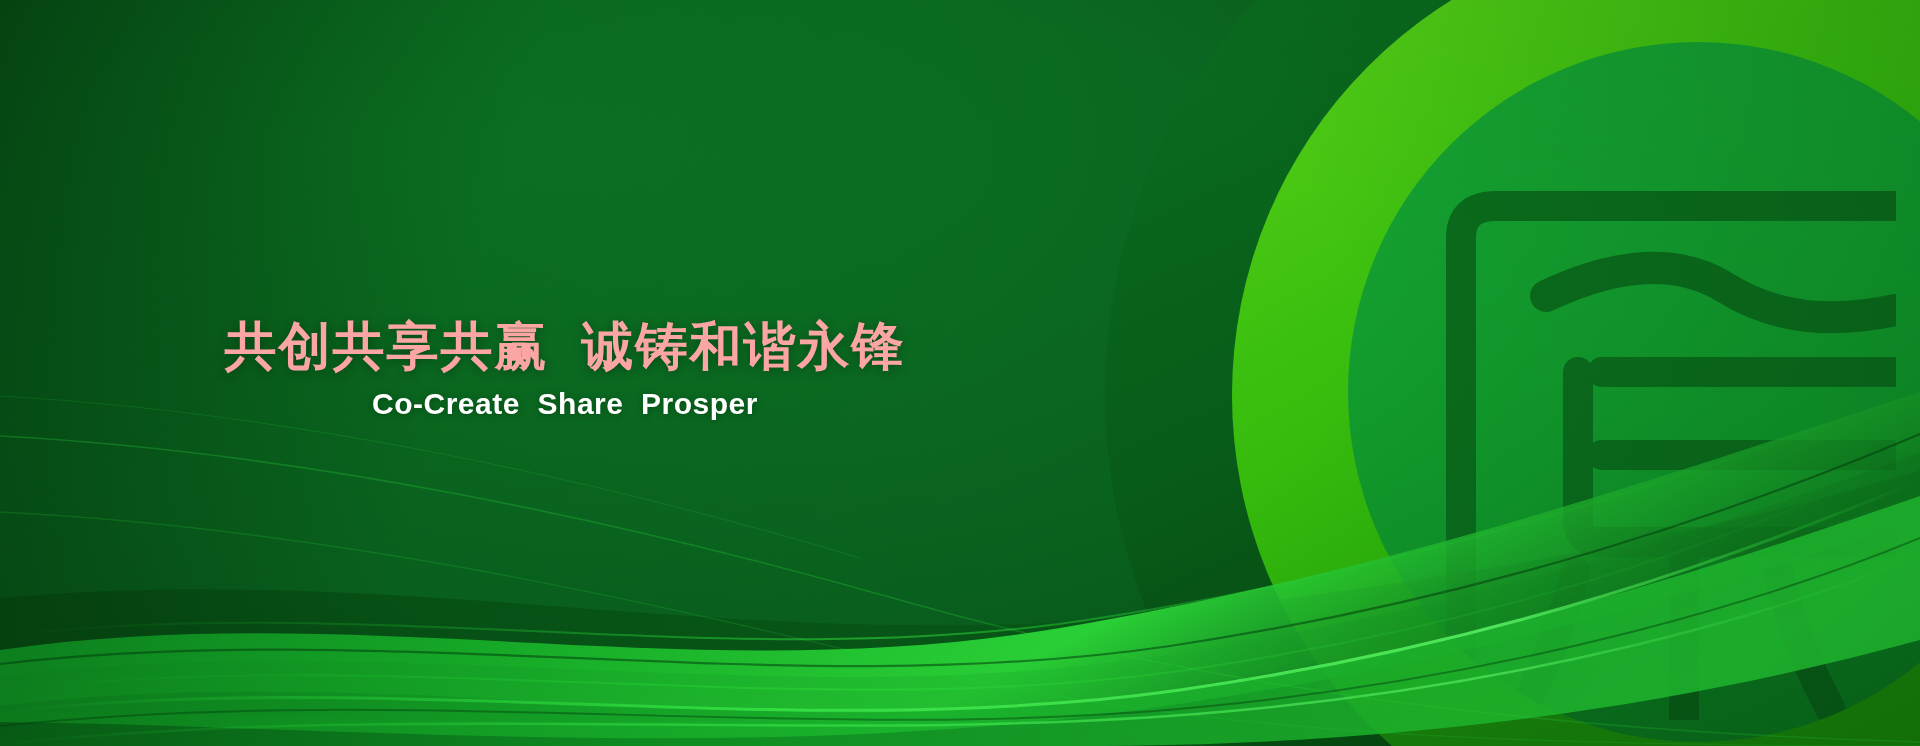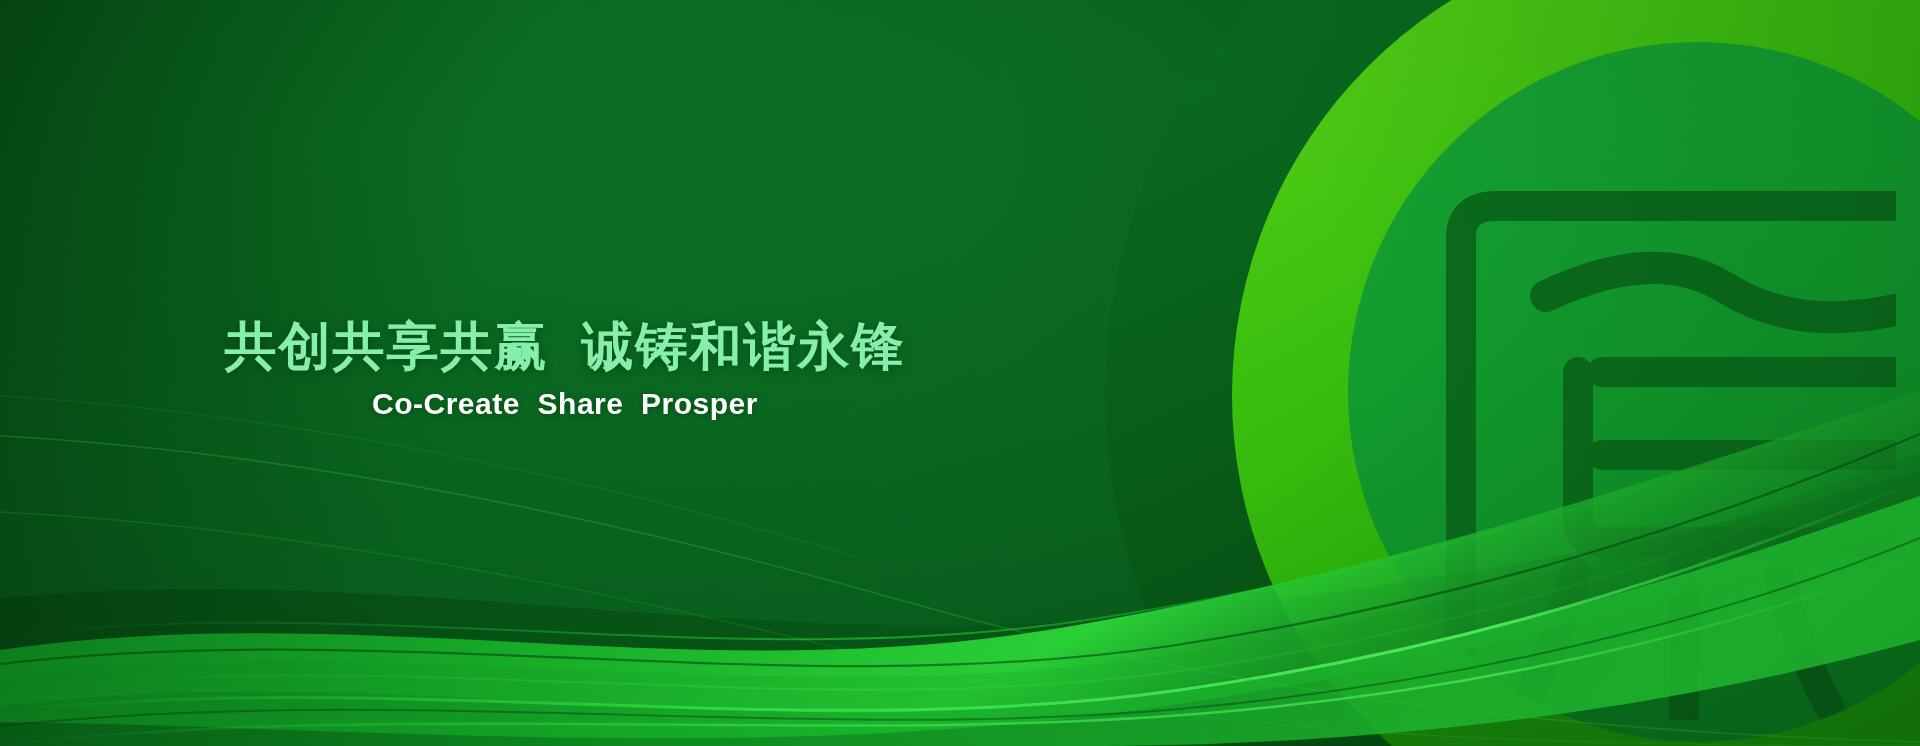--- a/index.html
+++ b/index.html
@@ -96,21 +96,21 @@
     top: 316px;
     width: 1130px;
     text-align: center;
     z-index: 30;
   }
   .title {
     margin: 0;
     font-size: 52px;
     font-weight: 700;
     line-height: 1.16;
-    color: #86efac;
+    color: #fca5a5;
     letter-spacing: 2px;
     white-space: pre;
     text-shadow: 0 2px 10px rgba(0,40,8,0.45);
   }
   .subtitle {
     margin: 10px 0 12px 0;
     font-size: 30px;
     font-weight: 700;
     line-height: 1.2;
     color: #ffffff;

